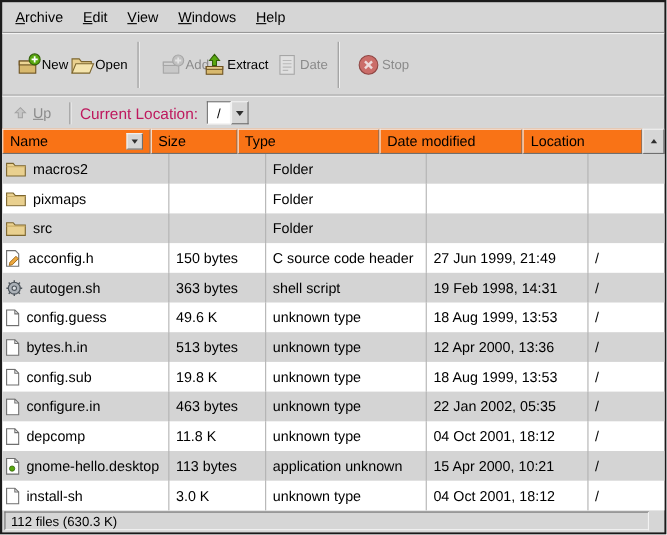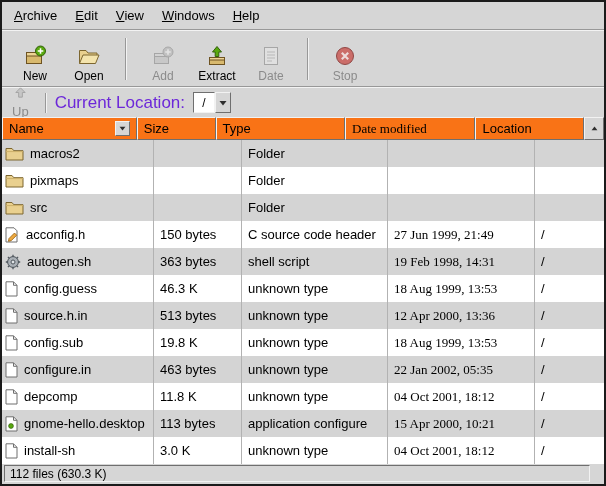--- a/index.html
+++ b/index.html
@@ -8,46 +8,46 @@
             display:flex; flex-direction:column; overflow:hidden; }
 
   
   .menubar { height:27px; display:flex; align-items:stretch; padding-left:3px; }
   .menu-item { padding:0 9px; display:flex; align-items:center; font-size:13px; color:#000; cursor:default; }
 
   .sep-h { height:2px; border-top:1px solid #989898; border-bottom:1px solid #f3f3f3; }
 
   
   .toolbar { height:55px; display:flex; align-items:center; padding:2px 6px; }
-  .tool-button { width:54px; height:49px; display:flex; flex-direction:column; align-items:center;
+  .tool-button { width:54px; height:49px; display:flex; flex-direction:row; align-items:center;
                  justify-content:flex-end; gap:0; font-size:12px; color:#000; background:transparent; border:none; }
   .tool-button .ticon { height:26px; display:flex; align-items:center; justify-content:center; }
   .tool-button.disabled { color:#8b8b8b; }
   .tool-sep { width:2px; height:42px; border-left:1px solid #989898; border-right:1px solid #f3f3f3; margin:0 9px; }
 
   
   .locationbar { height:29px; display:flex; align-items:center; padding:2px 6px; }
-  .up-button { display:flex; align-items:center; gap:5px; padding:2px 8px 2px 4px; font-size:13px; color:#8b8b8b;flex-direction:column; }
+  .up-button { display:flex; align-items:center; gap:5px; padding:2px 8px 2px 4px; font-size:13px; color:#8b8b8b; }
   .loc-sep { width:2px; height:20px; border-left:1px solid #989898; border-right:1px solid #f3f3f3; margin:0 8px; }
-  .loc-label { font-size:17px; color:#6d28d9; margin-right:8px; }
+  .loc-label { font-size:14px; color:#be185d; margin-right:8px; }
   .combo { display:flex; align-items:stretch; height:21px; }
   .combo-entry { width:22px; background:#ffffff; border:1px solid; border-color:#6f6f6f #f2f2f2 #f2f2f2 #6f6f6f;
                  font-size:12px; display:flex; align-items:center; justify-content:center; color:#000; }
   .combo-arrow { width:16px; background:#d6d6d6; border:1px solid; border-color:#f2f2f2 #6f6f6f #6f6f6f #f2f2f2;
                  display:flex; align-items:center; justify-content:center; }
 
   
   .table-area { flex:1; display:flex; flex-direction:column; }
   .table-header { display:flex; height:23px; flex:0 0 23px; }
   .header-cell { background:#f97316; border:1px solid; border-color:#f2f2f2 #6f6f6f #6f6f6f #f2f2f2;
                  display:flex; align-items:center; padding:0 6px; font-size:13px; color:#000; overflow:hidden; }
   .sort-btn { margin-left:auto; width:15px; height:15px; display:flex; align-items:center; justify-content:center;
               background:#d6d6d6; border:1px solid; border-color:#f2f2f2 #6f6f6f #6f6f6f #f2f2f2; }
   .w-name { width:152px; } .w-size { width:88px; } .w-type { width:146px; }
-  .w-date { width:147px;font-family:Liberation Serif, serif; } .w-loc  { width:122px; }
+  .w-date { width:147px; } .w-loc  { width:122px; }
 
   .table-body { flex:1; display:flex; }
   .rows { flex:1; background:#ffffff; }
   .row { display:flex; height:27px; }
   .row.shaded { background:#d4d4d4; }
   .cell { display:flex; align-items:center; font-size:13px; color:#000; padding:0 6px;
           border-right:1px solid #b2b2b2; overflow:hidden; white-space:nowrap; }
   .cell.w-loc { border-right:none; }
   .cell.name { padding-left:3px; gap:6px; }
 
@@ -275,35 +275,35 @@
         <div class="row">
           <div class="cell name w-name">
               <span>
                 <svg width="13" height="16" viewBox="0 0 13 16">
                   <path d="M1 .8 h7.5 l3.5 3.5 V15 H1 z" fill="#fff" stroke="#6f6f6f"></path>
                   <path d="M8.5 .8 v3.5 H12" fill="none" stroke="#6f6f6f"></path>
                 </svg>
               </span>
               <span>config.guess</span>
             </div>
-          <div class="cell w-size">46.3 K</div>
+          <div class="cell w-size">49.6 K</div>
           <div class="cell w-type">unknown type</div>
           <div class="cell w-date">18 Aug 1999, 13:53</div>
           <div class="cell w-loc">/</div>
         </div>
 
         <div class="row shaded">
           <div class="cell name w-name">
               <span>
                 <svg width="13" height="16" viewBox="0 0 13 16">
                   <path d="M1 .8 h7.5 l3.5 3.5 V15 H1 z" fill="#fff" stroke="#6f6f6f"></path>
                   <path d="M8.5 .8 v3.5 H12" fill="none" stroke="#6f6f6f"></path>
                 </svg>
               </span>
-              <span>source.h.in</span>
+              <span>bytes.h.in</span>
             </div>
           <div class="cell w-size">513 bytes</div>
           <div class="cell w-type">unknown type</div>
           <div class="cell w-date">12 Apr 2000, 13:36</div>
           <div class="cell w-loc">/</div>
         </div>
 
         <div class="row">
           <div class="cell name w-name">
               <span>
@@ -357,21 +357,21 @@
               <span>
                 <svg width="13" height="16" viewBox="0 0 13 16">
                   <path d="M1 .8 h7.5 l3.5 3.5 V15 H1 z" fill="#fff" stroke="#6f6f6f"></path>
                   <path d="M8.5 .8 v3.5 H12" fill="none" stroke="#6f6f6f"></path>
                   <circle cx="6" cy="10" r="2.4" fill="#59a80f" stroke="#33610a" stroke-width=".7"></circle>
                 </svg>
               </span>
               <span>gnome-hello.desktop</span>
             </div>
           <div class="cell w-size">113 bytes</div>
-          <div class="cell w-type">application configure</div>
+          <div class="cell w-type">application unknown</div>
           <div class="cell w-date">15 Apr 2000, 10:21</div>
           <div class="cell w-loc">/</div>
         </div>
 
         <div class="row">
           <div class="cell name w-name">
               <span>
                 <svg width="13" height="16" viewBox="0 0 13 16">
                   <path d="M1 .8 h7.5 l3.5 3.5 V15 H1 z" fill="#fff" stroke="#6f6f6f"></path>
                   <path d="M8.5 .8 v3.5 H12" fill="none" stroke="#6f6f6f"></path>

